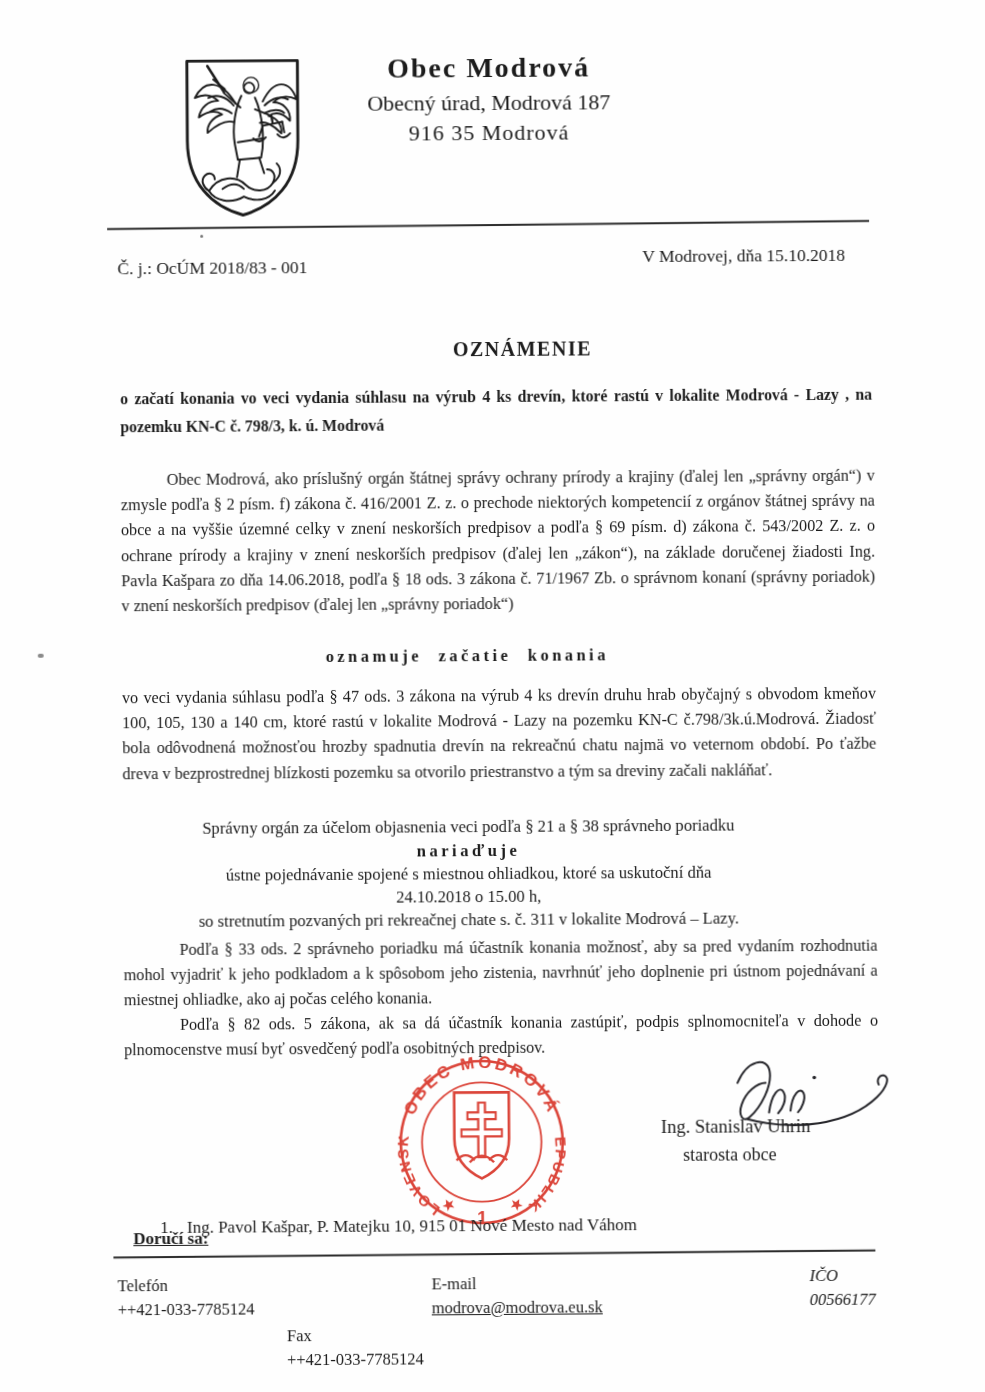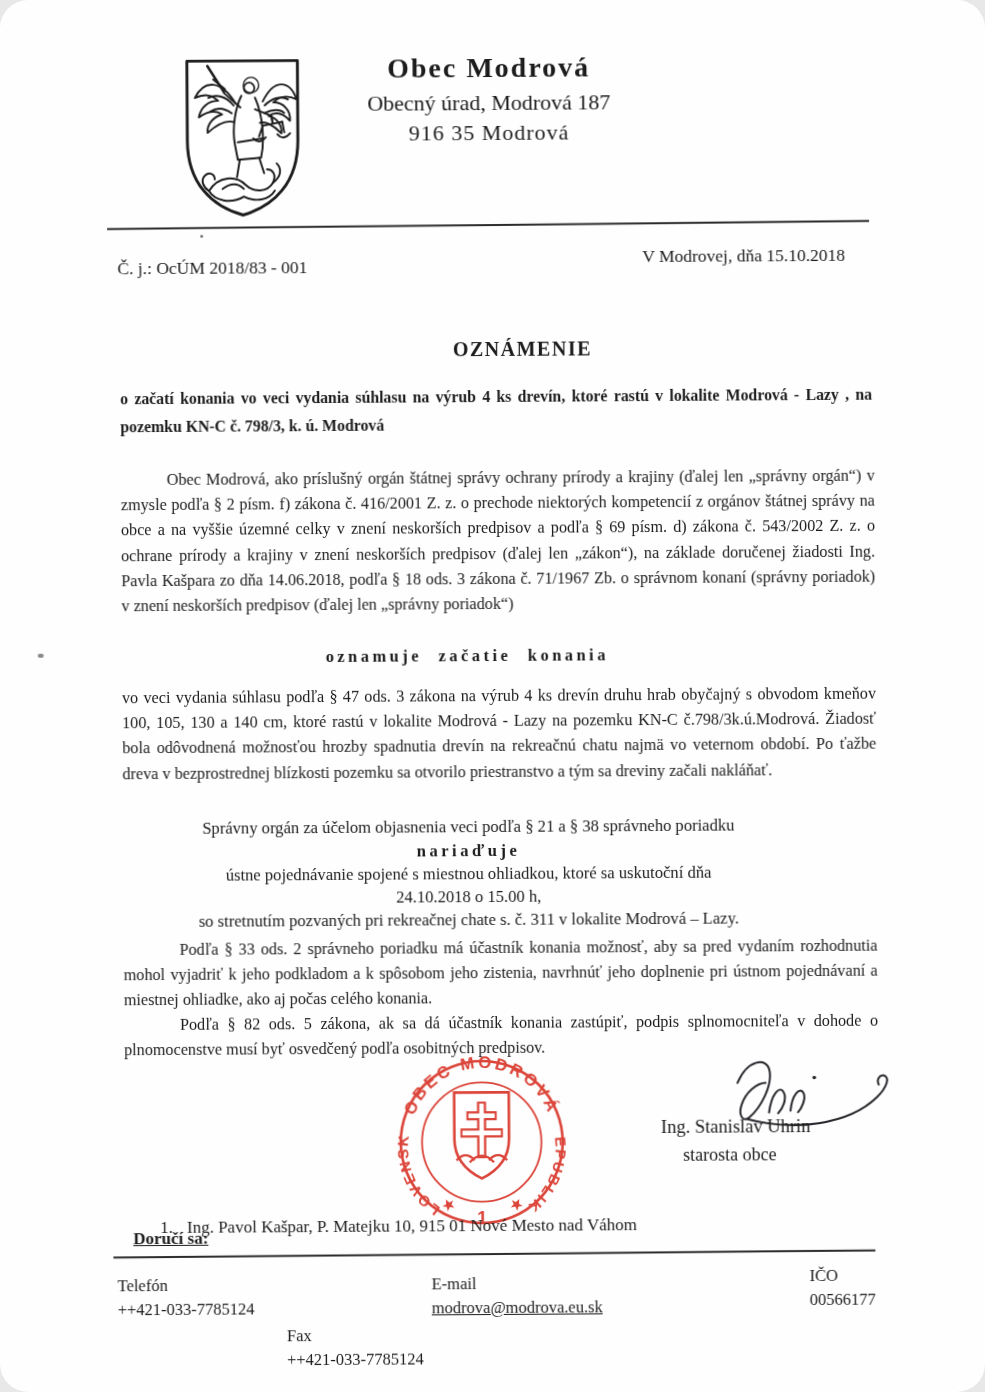--- a/index.html
+++ b/index.html
@@ -1,21 +1,20 @@
 <!DOCTYPE html>
 <html><head>
 <meta charset="utf-8">
 <style>
   html,body{margin:0;padding:0;background:#e8e8e8;}
   .page{
     position:relative;width:985px;height:1392px;background:#fefefe;
     margin:0 auto;overflow:hidden;
     font-family:"Liberation Serif","DejaVu Serif",serif;
     color:#1c1c1c;
-    border-radius:28px;
   }
   .doc{position:absolute;inset:0;transform:rotate(-0.35deg);transform-origin:50% 50%;}
 
   
   .crest{position:absolute;left:183px;top:50px;width:126px;height:170px;}
   .org-block{position:absolute;left:0;right:0;top:50px;text-align:center;line-height:1.25;}
   .org-name{font-size:28px;font-weight:bold;letter-spacing:2px;}
   .org-addr{font-size:22px;margin-top:4px;}
   .org-addr2{font-size:22px;margin-top:2px;letter-spacing:1px;}
   .rule{position:absolute;left:110px;width:762px;height:2px;background:#2b2b2b;}
@@ -61,21 +60,21 @@
   .deliver-item .num{margin-right:14px;}
 
   
   .fcol{position:absolute;font-size:16.5px;line-height:24px;}
   .fcol .flabel{display:block;}
   .fcol .fvalue{display:block;margin-top:0;}
   #fc0{left:114px;top:1272px;}
   #fc1{left:283px;top:1323px;}
   #fc2{left:428px;top:1272px;}
   #fc3{left:650px;top:1268px;}
-  #fc4{left:806px;top:1266px;}
+  #fc4{left:806px;top:1266px;font-style:italic;}
   #fc2 .fvalue{text-decoration:underline;}
 
   
   .artifact{position:absolute;background:#777;border-radius:50%;}
   #art1{left:203px;top:233px;width:3px;height:3px;}
   #art2{left:38px;top:651px;width:6px;height:4px;border-radius:2px;background:#8a8a8a;}
 </style>
 </head>
 <body>
 

